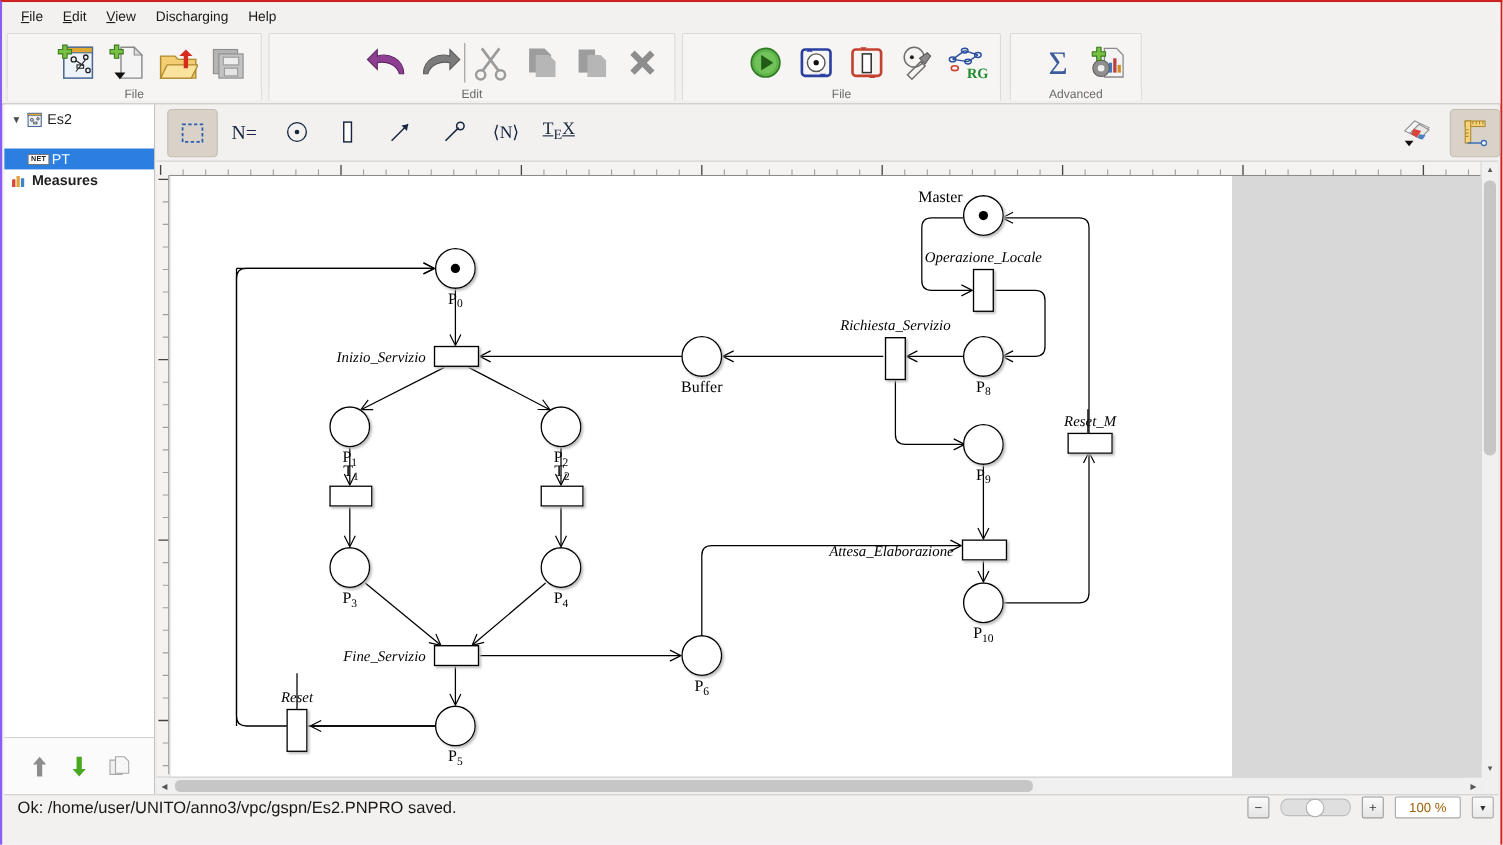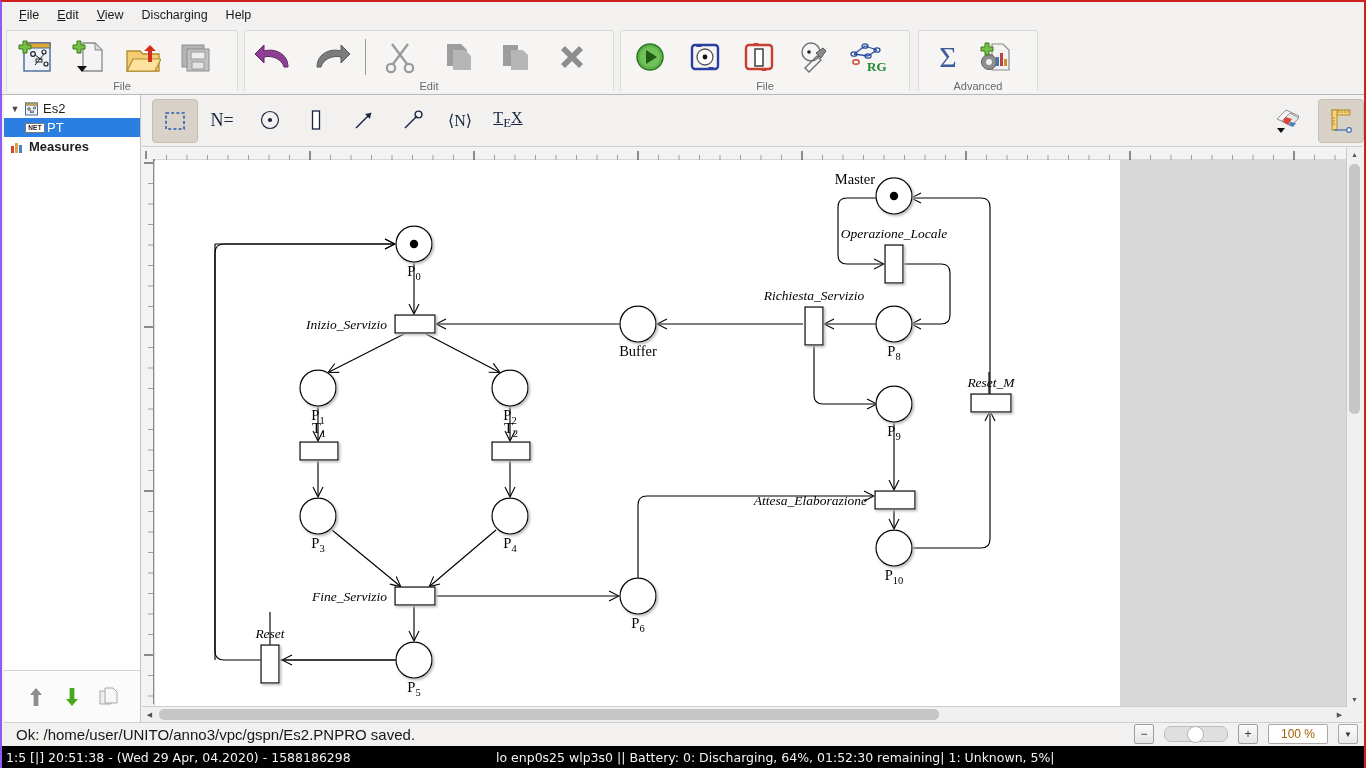--- a/index.html
+++ b/index.html
@@ -20,22 +20,22 @@
   .menuitem{font-size:12.5px;color:#1a1a1a;padding:3px 9px;cursor:default;white-space:nowrap;}
   .menuitem u{text-decoration:underline;}
 
   
   .ribbon{position:absolute;left:0;top:25px;width:100%;height:68px;
           background:#f2f1f0;border-bottom:1px solid #b9b9b9;box-sizing:border-box;}
   .group{position:absolute;top:3px;height:62px;border:1px solid #dadada;border-radius:2px;
          box-sizing:border-box;background:#f6f5f4;}
   .group .gtitle{position:absolute;bottom:-1px;left:0;right:0;text-align:center;
                  font-size:11px;color:#6a6a6a;background:#f6f5f4;line-height:11px;}
-  .gitems{position:absolute;top:0;left:0;right:12px;height:52px;display:flex;align-items:center;
-          justify-content:space-between;padding:0 6px;box-sizing:border-box;}
+  .gitems{position:absolute;top:0;left:0;right:0;height:52px;display:flex;align-items:center;
+          justify-content:flex-end;padding:0 6px;box-sizing:border-box;}
   .tbtn{width:46px;height:46px;display:flex;align-items:center;justify-content:center;
         border-radius:3px;cursor:default;position:relative;}
   .sep{width:1px;height:36px;background:#9a9a9a;}
 
   
   .leftpane{position:absolute;left:2px;top:93px;width:137px;bottom:46px;background:#fff;
             border-right:1px solid #c3c3c3;box-sizing:border-box;}
   .tree{padding:4px 0 0 0;}
   .trow{display:flex;align-items:center;height:19px;padding-left:4px;font-size:13px;color:#1d1d1d;cursor:default;}
   .trow.sel{background:#2a7fe0;color:#fff;}
@@ -276,21 +276,21 @@
             <rect x="1.5" y="1" width="12" height="12" fill="#eef3fa" stroke="#4a6a94" stroke-width="1"></rect>
             <rect x="1.5" y="1" width="12" height="2.2" fill="#dfa832" stroke="#4a6a94" stroke-width=".6"></rect>
             <circle cx="5" cy="7" r="1.3" fill="none" stroke="#333" stroke-width=".8"></circle>
             <circle cx="10.5" cy="6" r="1.1" fill="none" stroke="#333" stroke-width=".8"></circle>
             <rect x="6.6" y="9" width="3" height="1.6" fill="#fff" stroke="#333" stroke-width=".7"></rect>
           </svg>
         </span>
         <span>Es2</span>
       </div>
 
-      <div class="trow sel" style="padding-left:22px;">
+      <div class="trow sel" style="padding-left:22px;margin-top:17px;">
         <span class="ticon">
           <span class="badge">NET</span>
         </span>
         <span>PT</span>
       </div>
 
       <div class="trow" style="font-weight:bold;">
         <span class="ticon">
           <svg width="15" height="14" viewBox="0 0 15 14">
             <rect x="1" y="6" width="3" height="7" fill="#d8472c"></rect>
@@ -692,17 +692,13 @@
       <div class="zbtn">−</div>
       <div class="zslider">
           <div class="zknob"></div>
         </div>
       <div class="zbtn">+</div>
       <div class="zfield">100 %</div>
       <div class="zcaret">▼</div>
     </div>
   </div>
 
-  <div class="blackbar">
-    <span class="bb-left">1:5 [|]   20:51:38 - (Wed 29 Apr, 04.2020) - 1588186298</span>
-    <span class="bb-mid">lo enp0s25 wlp3s0   ||  Battery: 0: Discharging, 64%, 01:52:30 remaining| 1: Unknown, 5%|</span>
-  </div>
 </div>
 
 </body></html>

